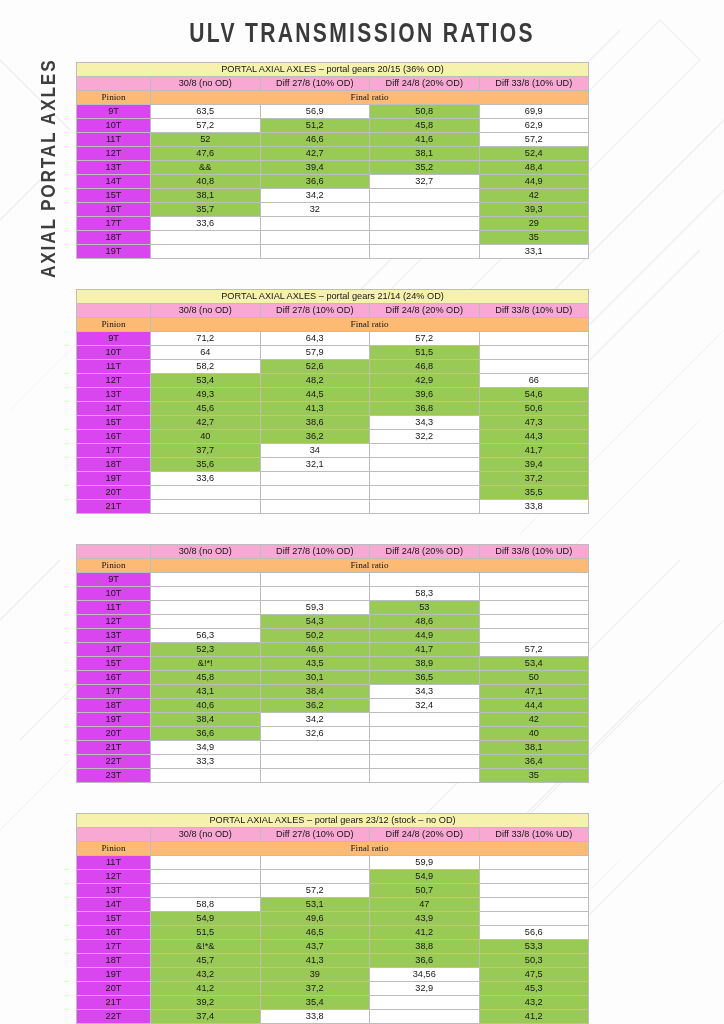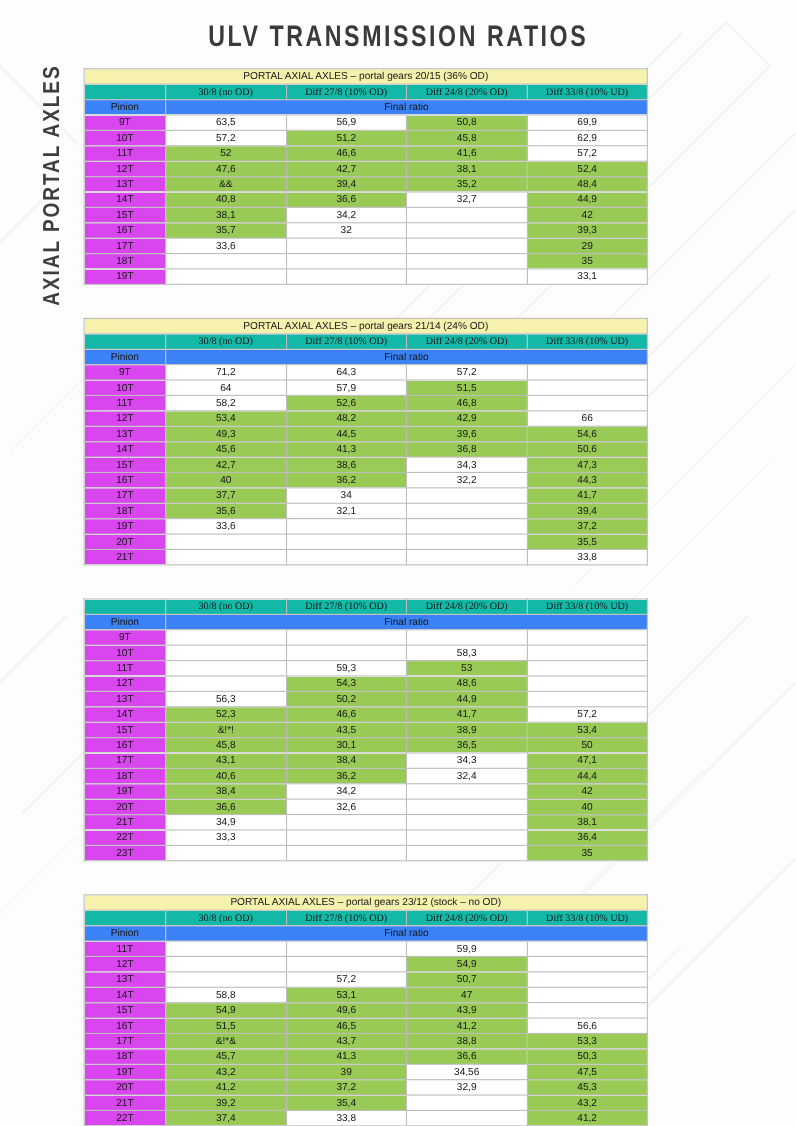--- a/index.html
+++ b/index.html
@@ -93,30 +93,30 @@
     line-height:15px;
     color:#111;
     border-color:#cfcb8e;
   }
   
   .tbl-colhead td{
     font-weight:bold;
     font-size:9.5px;
     height:15px;
     line-height:15px;
-    background:#14b8a6;
-    font-family:Liberation Serif, serif;
+    background:#f9a8d4;
   }
   
   .tbl-subhead td{
     font-weight:bold;
     font-size:9.5px;
     height:14px;
     line-height:14px;
-    background:#3b82f6;
+    background:#fdba74;
+    font-family:Liberation Serif, serif;
   }
 
   
   td.pinion{
     background:#d946ef;
     font-weight:bold;
     color:#1c1c1c;
     font-size:9.3px;
   }
   

